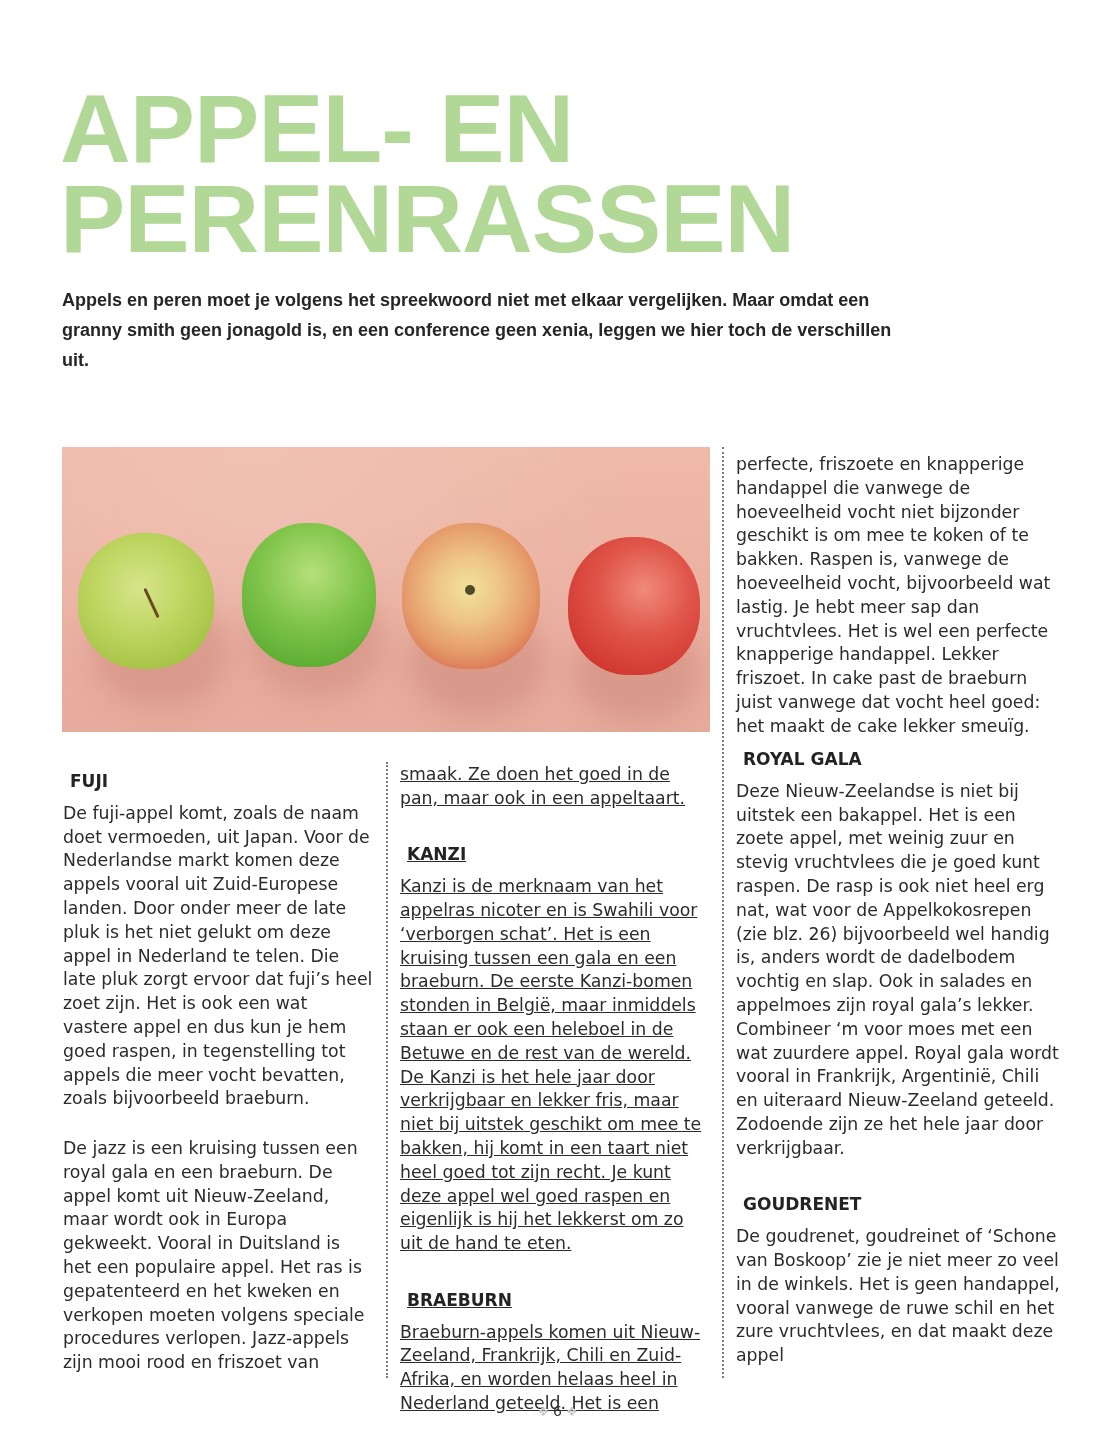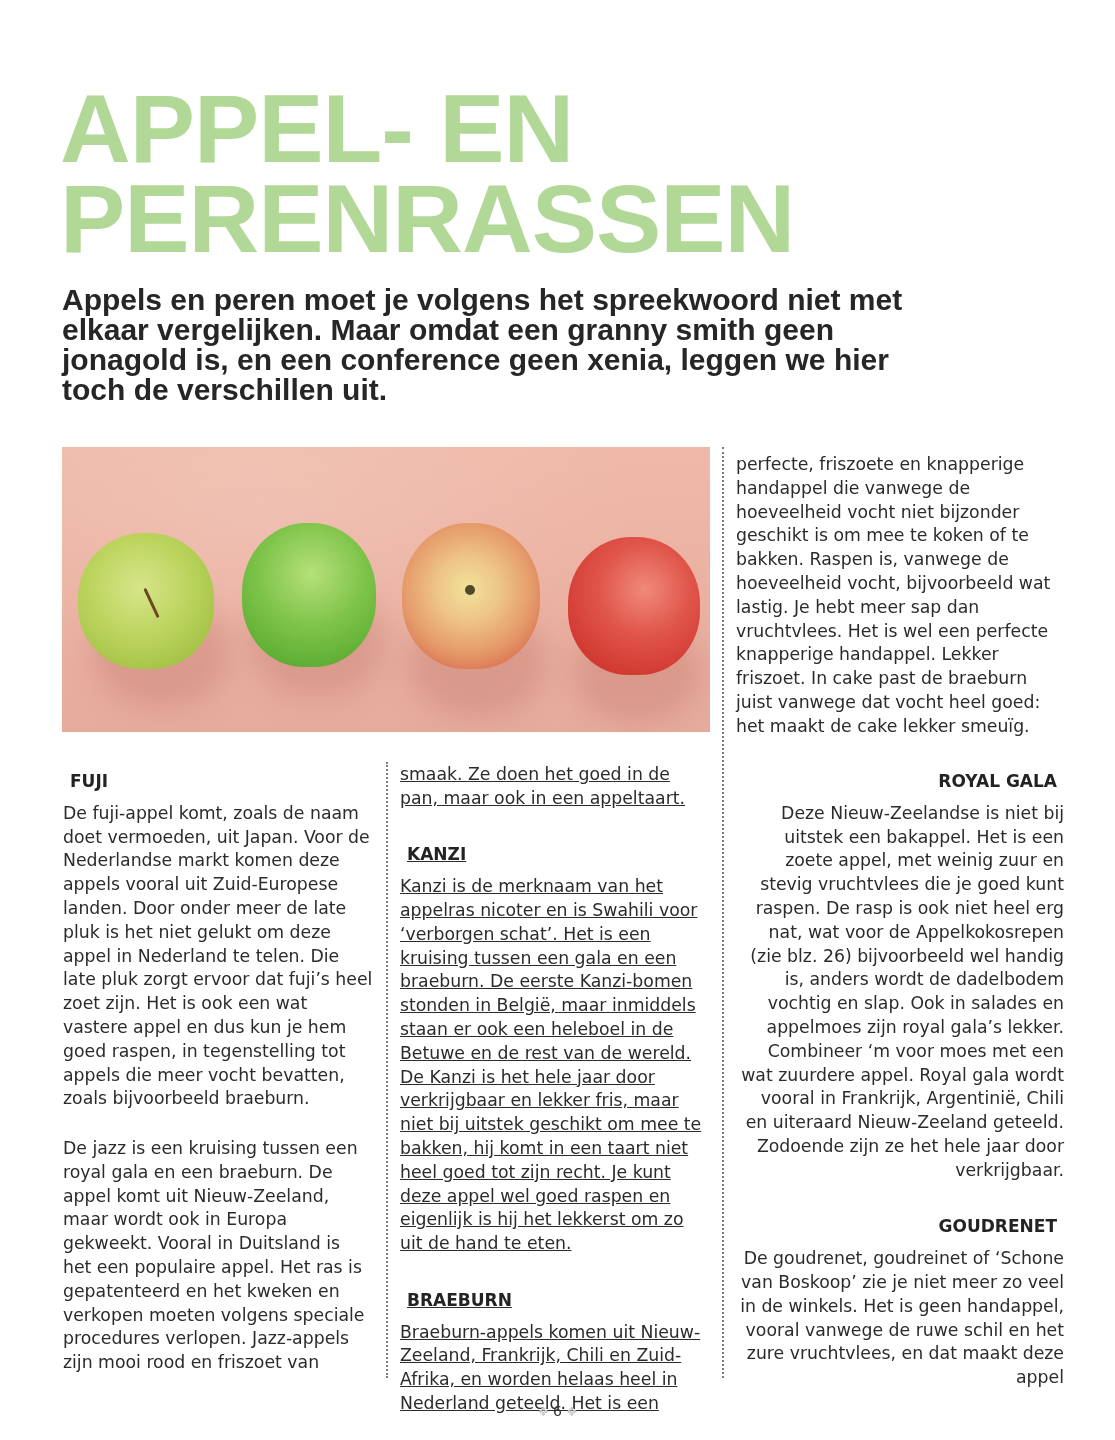--- a/index.html
+++ b/index.html
@@ -11,21 +11,21 @@
     position: absolute; left: 60px; top: 84px; margin: 0;
     font-family: "Liberation Sans", sans-serif; font-weight: 900;
     font-size: 96px; line-height: 90px; letter-spacing: -1px;
     color: #b2d897; text-transform: uppercase;
     transform: scaleX(1.02); transform-origin: left top;
   }
   .title span { display: block; }
   .intro {
     position: absolute; left: 62px; top: 285px; width: 850px; margin: 0;
     font-family: "Liberation Sans", sans-serif; font-weight: 700;
-    font-size: 30px; line-height: 30px; color: #262626;
+    font-size: 18px; line-height: 30px; color: #262626;
   }
   .photo {
     position: absolute; left: 62px; top: 447px; width: 648px; height: 285px;
     background:
       radial-gradient(ellipse at 30% 20%, rgba(255,255,255,0.15), transparent 60%),
       linear-gradient(180deg, #efb9a8 0%, #eab0a0 60%, #e6ab9c 100%);
     overflow: hidden;
   }
   .apple { position: absolute; border-radius: 48% 48% 46% 46%; }
   .shadow { position: absolute; border-radius: 50%; background: rgba(180,100,90,0.28); filter: blur(14px); }
@@ -91,21 +91,21 @@
   <div class="gap"></div>
   <h3>KANZI</h3>
   <p>Kanzi is de merknaam van het appelras nicoter en is Swahili voor ‘verborgen schat’. Het is een kruising tussen een gala en een braeburn. De eerste Kanzi-bomen stonden in België, maar inmiddels staan er ook een heleboel in de Betuwe en de rest van de wereld. De Kanzi is het hele jaar door verkrijgbaar en lekker fris, maar niet bij uitstek geschikt om mee te bakken, hij komt in een taart niet heel goed tot zijn recht. Je kunt deze appel wel goed raspen en eigenlijk is hij het lekkerst om zo uit de hand te eten.</p>
   <div class="gap"></div>
   <h3>BRAEBURN</h3>
   <p>Braeburn-appels komen uit Nieuw-Zeeland, Frankrijk, Chili en Zuid-Afrika, en worden helaas heel in Nederland geteeld. Het is een</p>
 </div>
 
 <div class="divider" style="left:722px;top:447px;height:931px;"></div>
 
-<div class="col" style="left:735px;top:762px;width:330px;text-align:right;">
+<div class="col" style="left:735px;top:740px;width:330px;">
   <h3>ROYAL GALA</h3>
   <p>Deze Nieuw-Zeelandse is niet bij uitstek een bakappel. Het is een zoete appel, met weinig zuur en stevig vruchtvlees die je goed kunt raspen. De rasp is ook niet heel erg nat, wat voor de Appelkokosrepen (zie blz. 26) bijvoorbeeld wel handig is, anders wordt de dadelbodem vochtig en slap. Ook in salades en appelmoes zijn royal gala’s lekker. Combineer ‘m voor moes met een wat zuurdere appel. Royal gala wordt vooral in Frankrijk, Argentinië, Chili en uiteraard Nieuw-Zeeland geteeld. Zodoende zijn ze het hele jaar door verkrijgbaar.</p>
   <div class="gap"></div>
   <h3>GOUDRENET</h3>
   <p>De goudrenet, goudreinet of ‘Schone van Boskoop’ zie je niet meer zo veel in de winkels. Het is geen handappel, vooral vanwege de ruwe schil en het zure vruchtvlees, en dat maakt deze appel</p>
 </div>
 
 <div class="folio">
   <span class="orn">❖</span><span>6</span><span class="orn">❖</span>
 </div>

